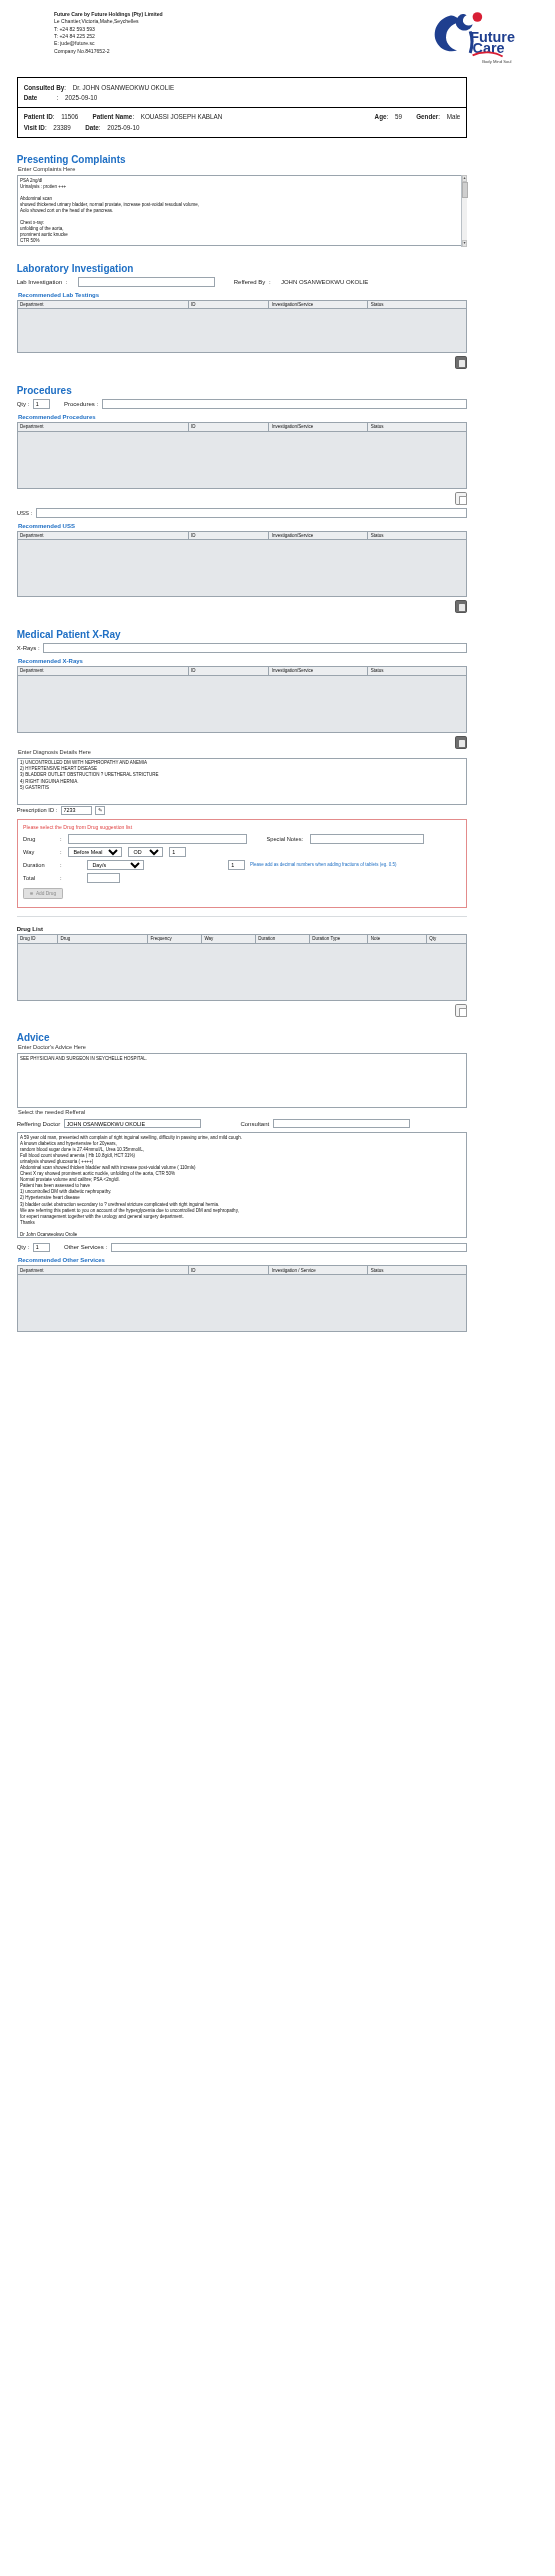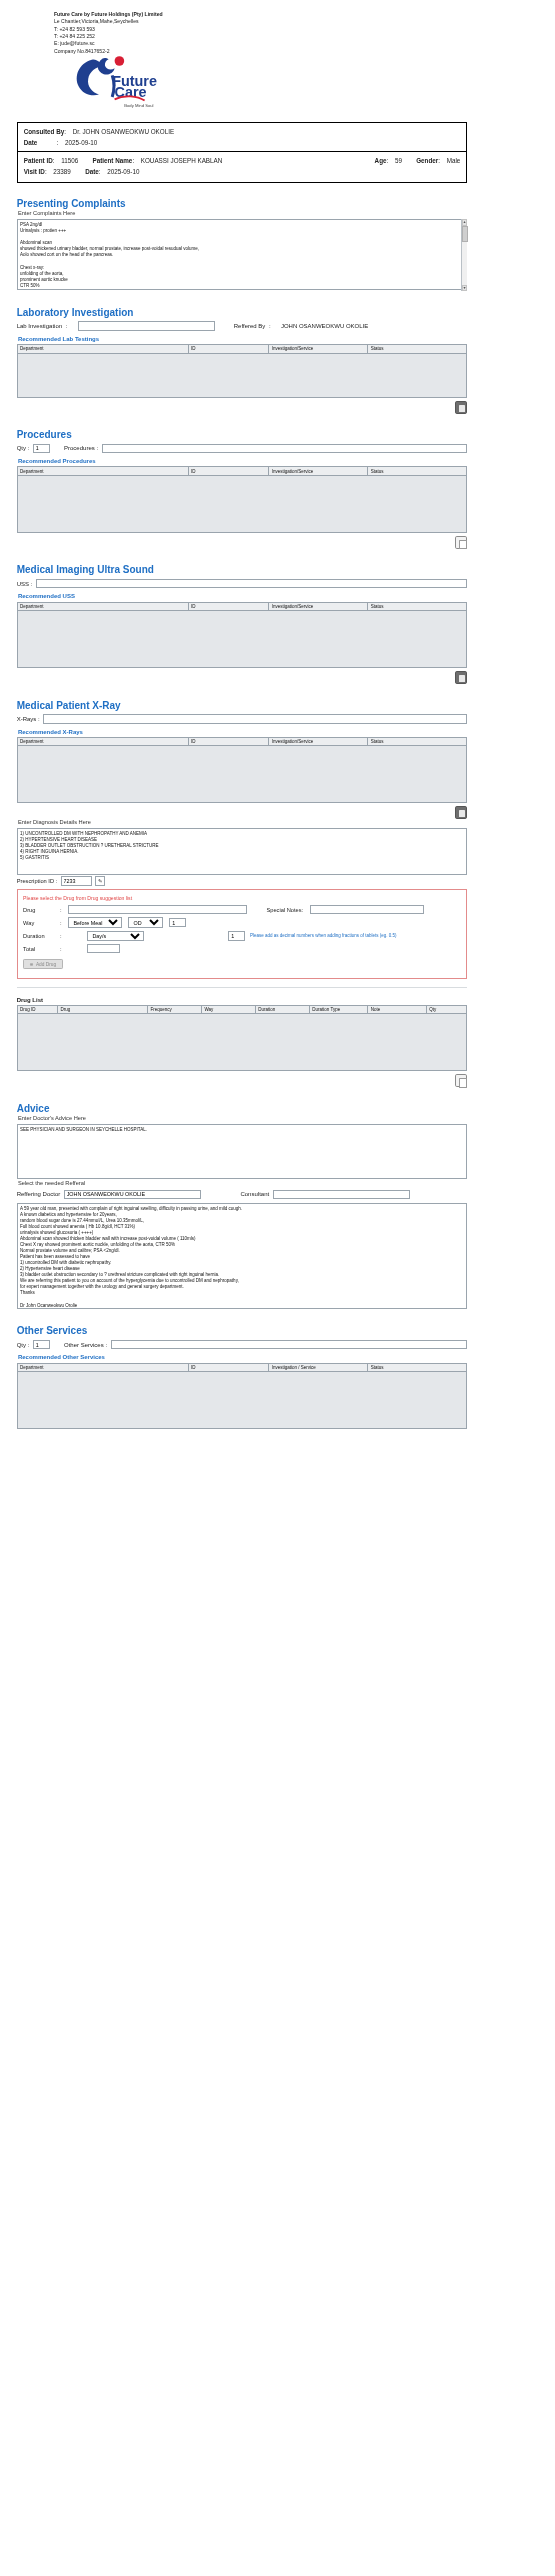--- a/index.html
+++ b/index.html
@@ -12,21 +12,20 @@
     color: #222;
   }
   .page { width: 484px; padding: 0 16.7px 18px 16.7px; }
 
   
   .clinic-header {
     display: flex;
     align-items: flex-start;
     justify-content: space-between;
     padding: 10.8px 18px 6px 54px;
-    flex-direction: column;
   }
   .clinic-info { font-size: 5.1px; line-height: 1.45; color: #1a1a1a; }
   .clinic-info .title { font-weight: bold; }
   .logo-wrap { width: 126px; display: flex; justify-content: center; }
   .logo { position: relative; width: 120px; height: 57px; }
   .logo svg { display: block; }
 
   
   .patient-box {
     border: 0.6px solid #000;
@@ -299,21 +298,20 @@
       <th>Status</th>
     </tr>
   </tbody>
     </table>
   <div class="grid-body tall"></div>
   <div class="trash-row">
     <div class="trash-lite"></div>
   </div>
 
   
-  <h2 class="sec">Medical Imaging Ultra Sound</h2>
   <div class="row">
     <span class="lab">USS :</span>
     <input class="txt" style="flex: 1 1 0%;" value="">
   </div>
   <div class="sub-blue">Recommended USS</div>
   <table class="grid">
     <tbody>
         <tr>
       <th style="width:38%">Department</th>
       <th style="width:18%">ID</th>
@@ -459,21 +457,20 @@
 2) Hypertensive heart disease
 3) bladder outlet obstruction secondary to ? urethreal stricture complicated with right inguinal hernia.
 We are referring this patient to you on account of the hyperglycemia due to uncontrolled DM and nephropathy,
 for expert management together with the urology and general surgery department.
 Thanks
 
 Dr John Ocanweokwu Orolie
 Medical officer</textarea>
 
   
-  <h2 class="sec">Other Services</h2>
   <div class="row">
     <span class="lab">Qty :</span>
     <input class="txt tiny" value="1" style="">
     <span class="lab" style="margin-left:10.8px">Other Services :</span>
     <input class="txt" style="flex: 1 1 0%;" value="">
   </div>
   <div class="sub-blue">Recommended Other Services</div>
   <table class="grid">
     <tbody>
         <tr>

